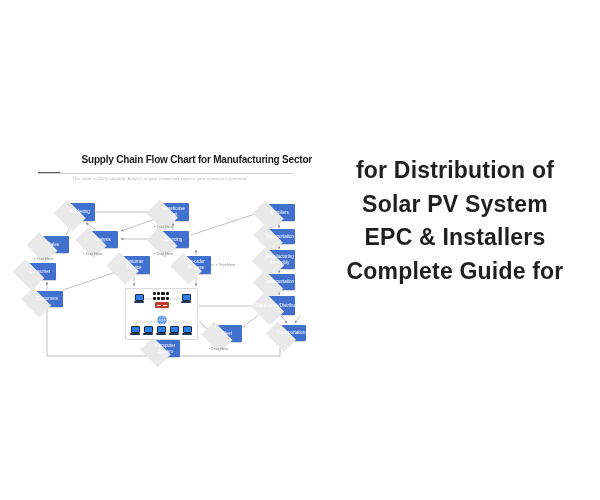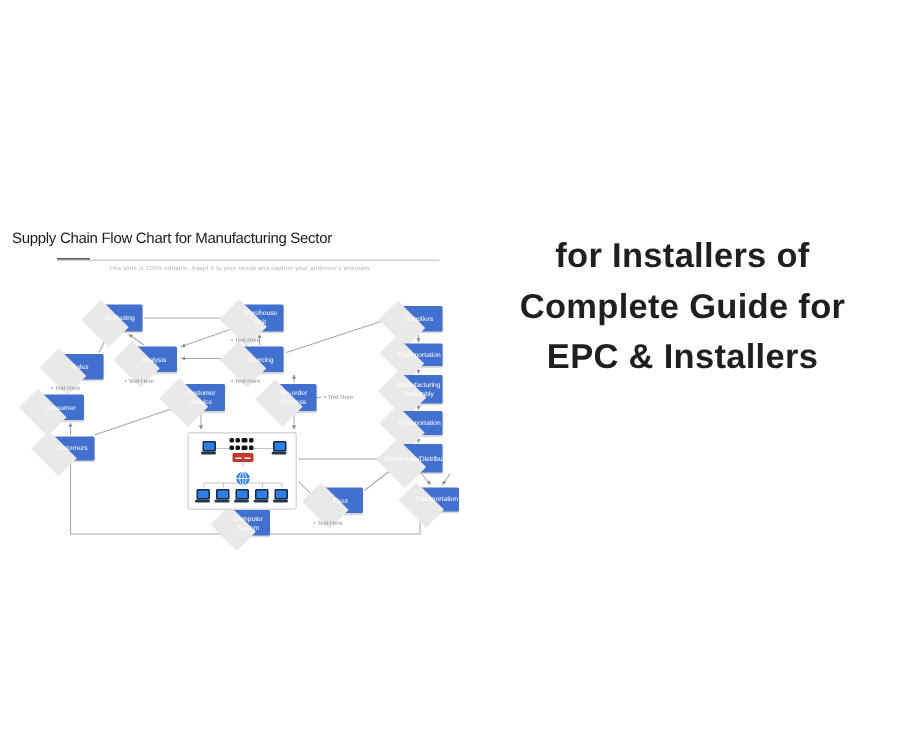--- a/index.html
+++ b/index.html
@@ -3,22 +3,22 @@
 <meta charset="utf-8">
 <style>
   html,body{margin:0;padding:0;}
   body{
     width:600px;height:500px;background:#ffffff;position:relative;overflow:hidden;
     font-family:"Liberation Sans", sans-serif;
   }
   
   .slide{position:absolute;left:8px;top:148px;width:304px;height:228px;background:#fff;}
   .slide-title{
-    position:absolute;left:0;top:6px;width:100%;text-align:left;
-    font-size:10px;font-weight:400;color:#1b1b1b;letter-spacing:-0.2px;white-space:nowrap;
+    position:absolute;left:0;top:6px;width:100%;text-align:right;
+    font-size:10px;font-weight:700;color:#1b1b1b;letter-spacing:-0.2px;white-space:nowrap;
   }
   .title-underline-dark{position:absolute;left:30px;top:24px;width:22px;height:2px;background:#595959;}
   .title-underline-gray{position:absolute;left:30px;top:24.5px;width:255px;height:1px;background:#d0d0d0;}
   .slide-subtitle{
     position:absolute;left:0;top:28px;width:100%;text-align:center;
     font-size:4px;color:#b3b3b3;letter-spacing:0.2px;
   }
   .flow{position:absolute;left:0;top:0;width:304px;height:228px;}
   .flow svg.connectors{position:absolute;left:0;top:0;z-index:1;}
   .node{
@@ -179,16 +179,17 @@
         </div>
       <div class="laptop" style="left:56px;top:37px;">
           <div class="scr"></div>
           <div class="base"></div>
         </div>
     </div>
   </div>
 </div>
 
 <div class="headline">
-  <div>for Installers of</div>
+  <div>for Distribution of</div>
+  <div>Solar PV System</div>
+  <div>EPC &amp; Installers</div>
   <div>Complete Guide for</div>
-  <div>EPC &amp; Installers</div>
 </div>
 
 </body></html>

